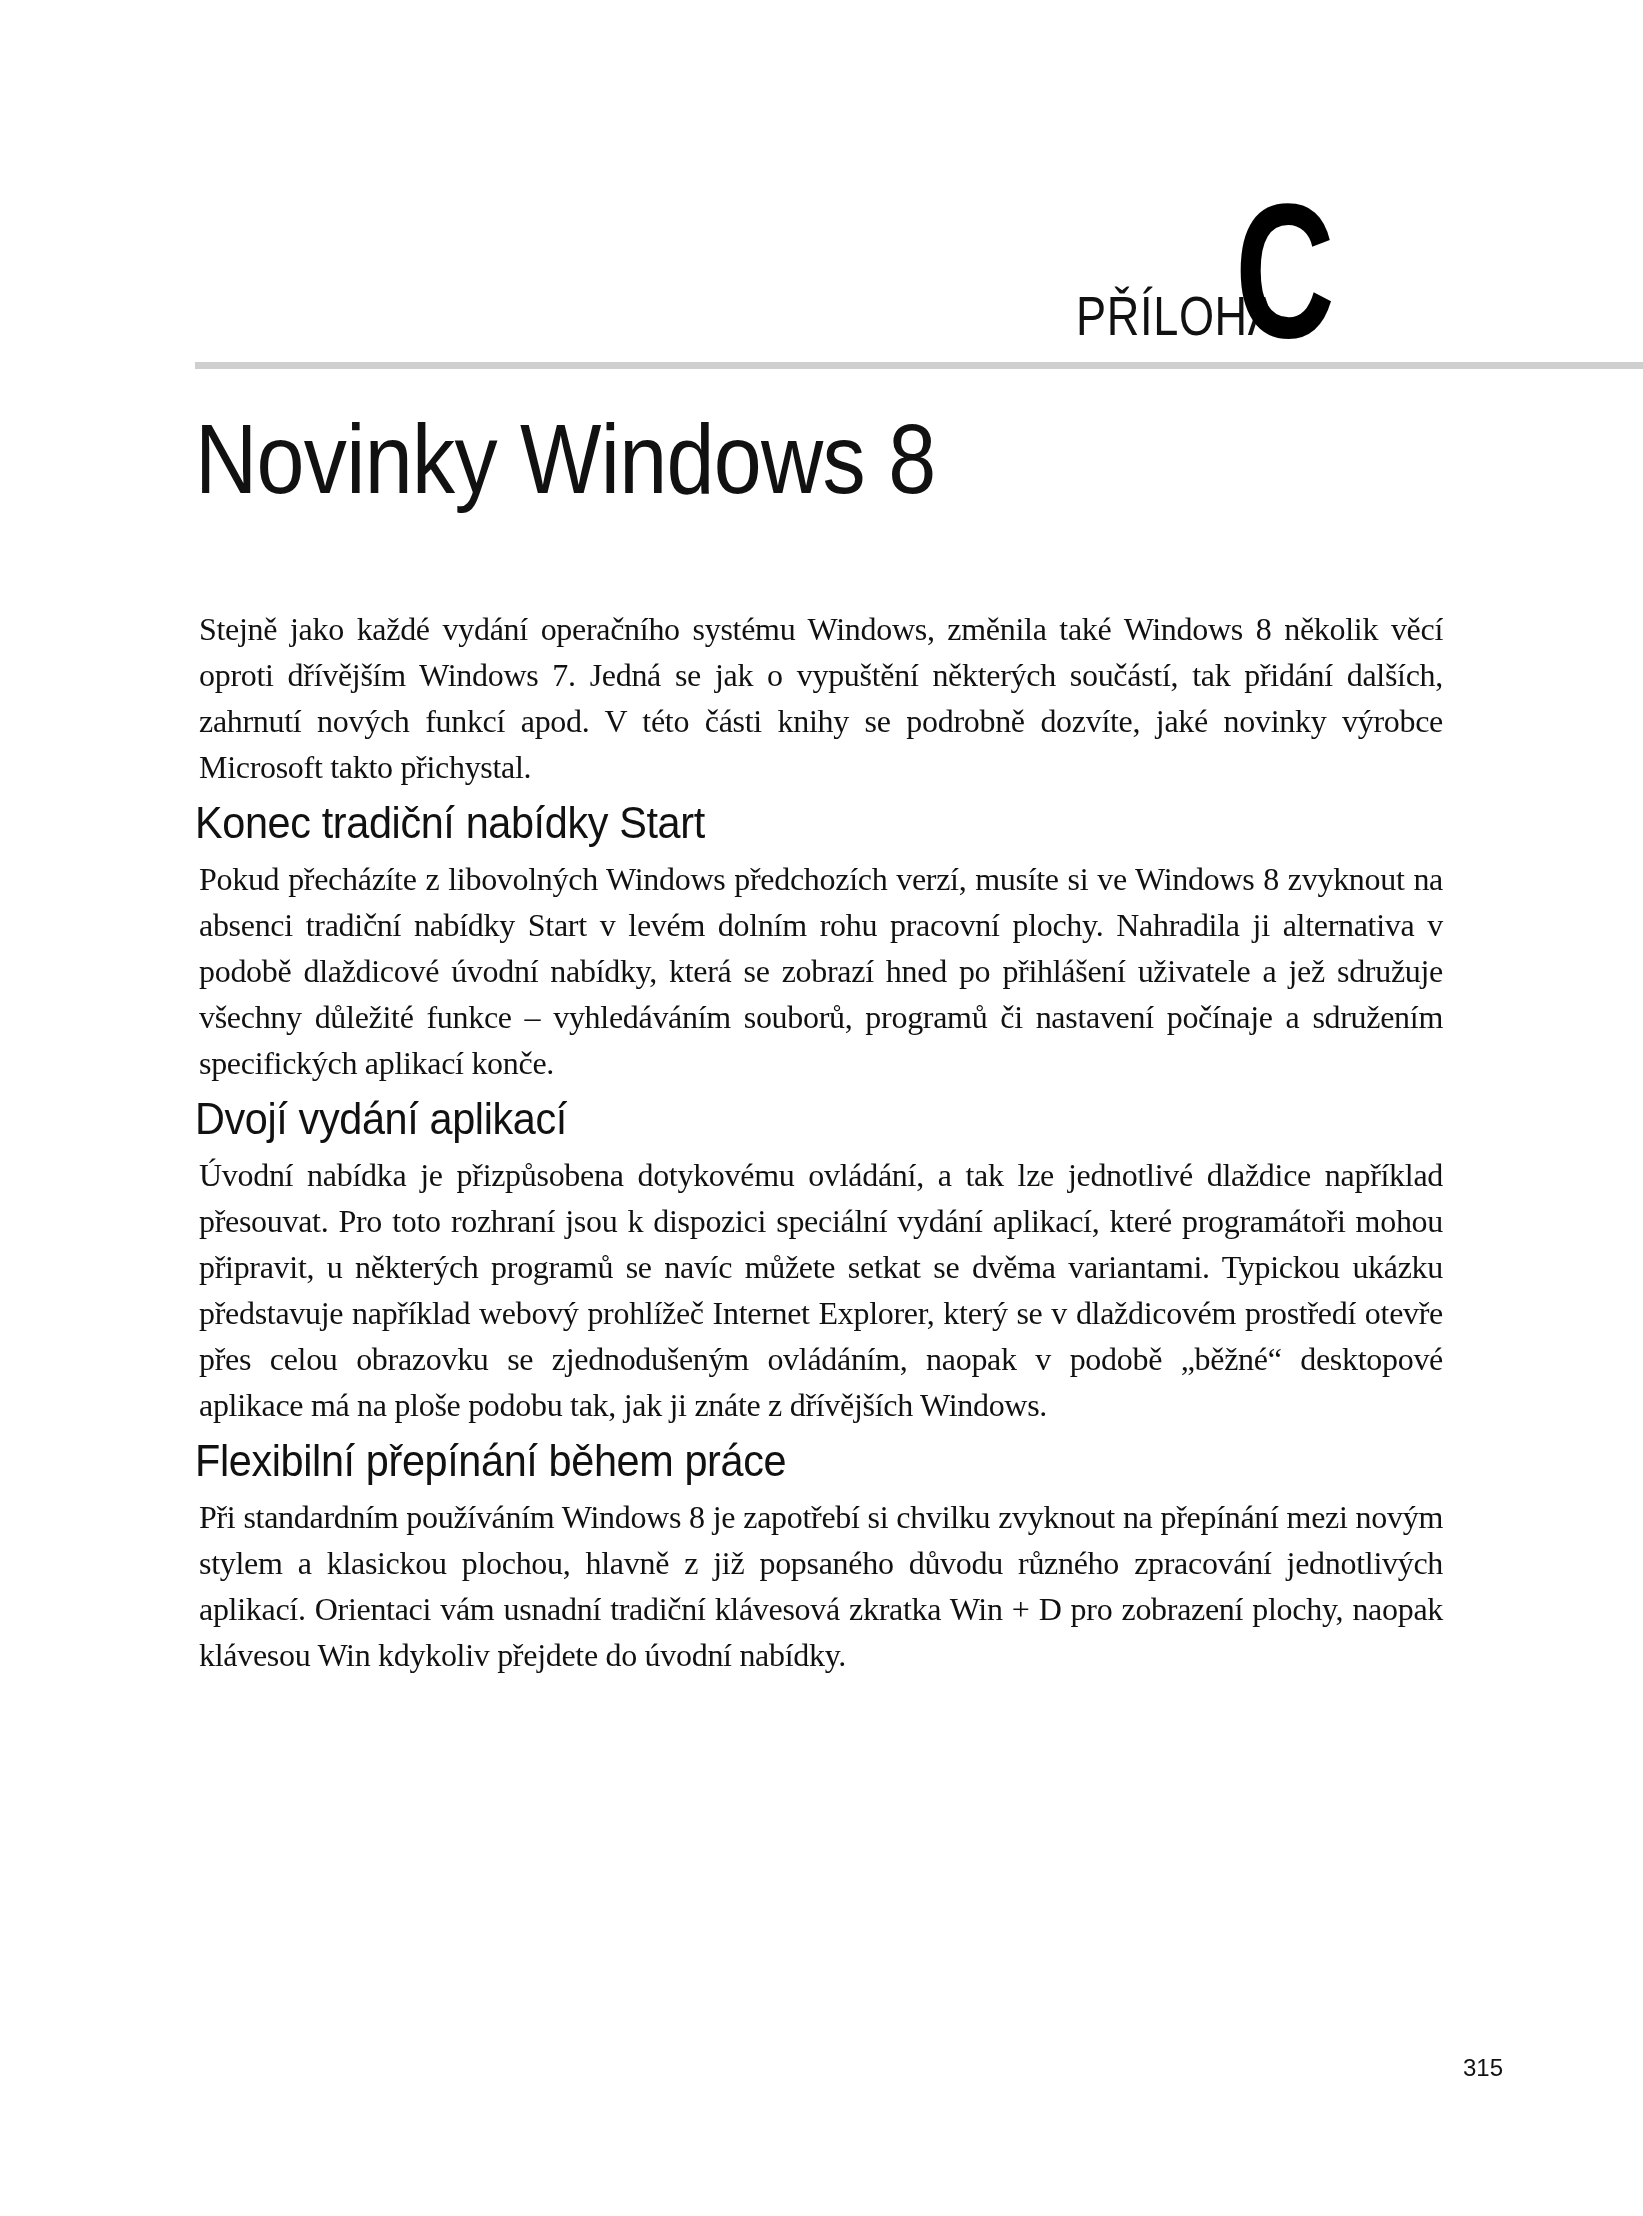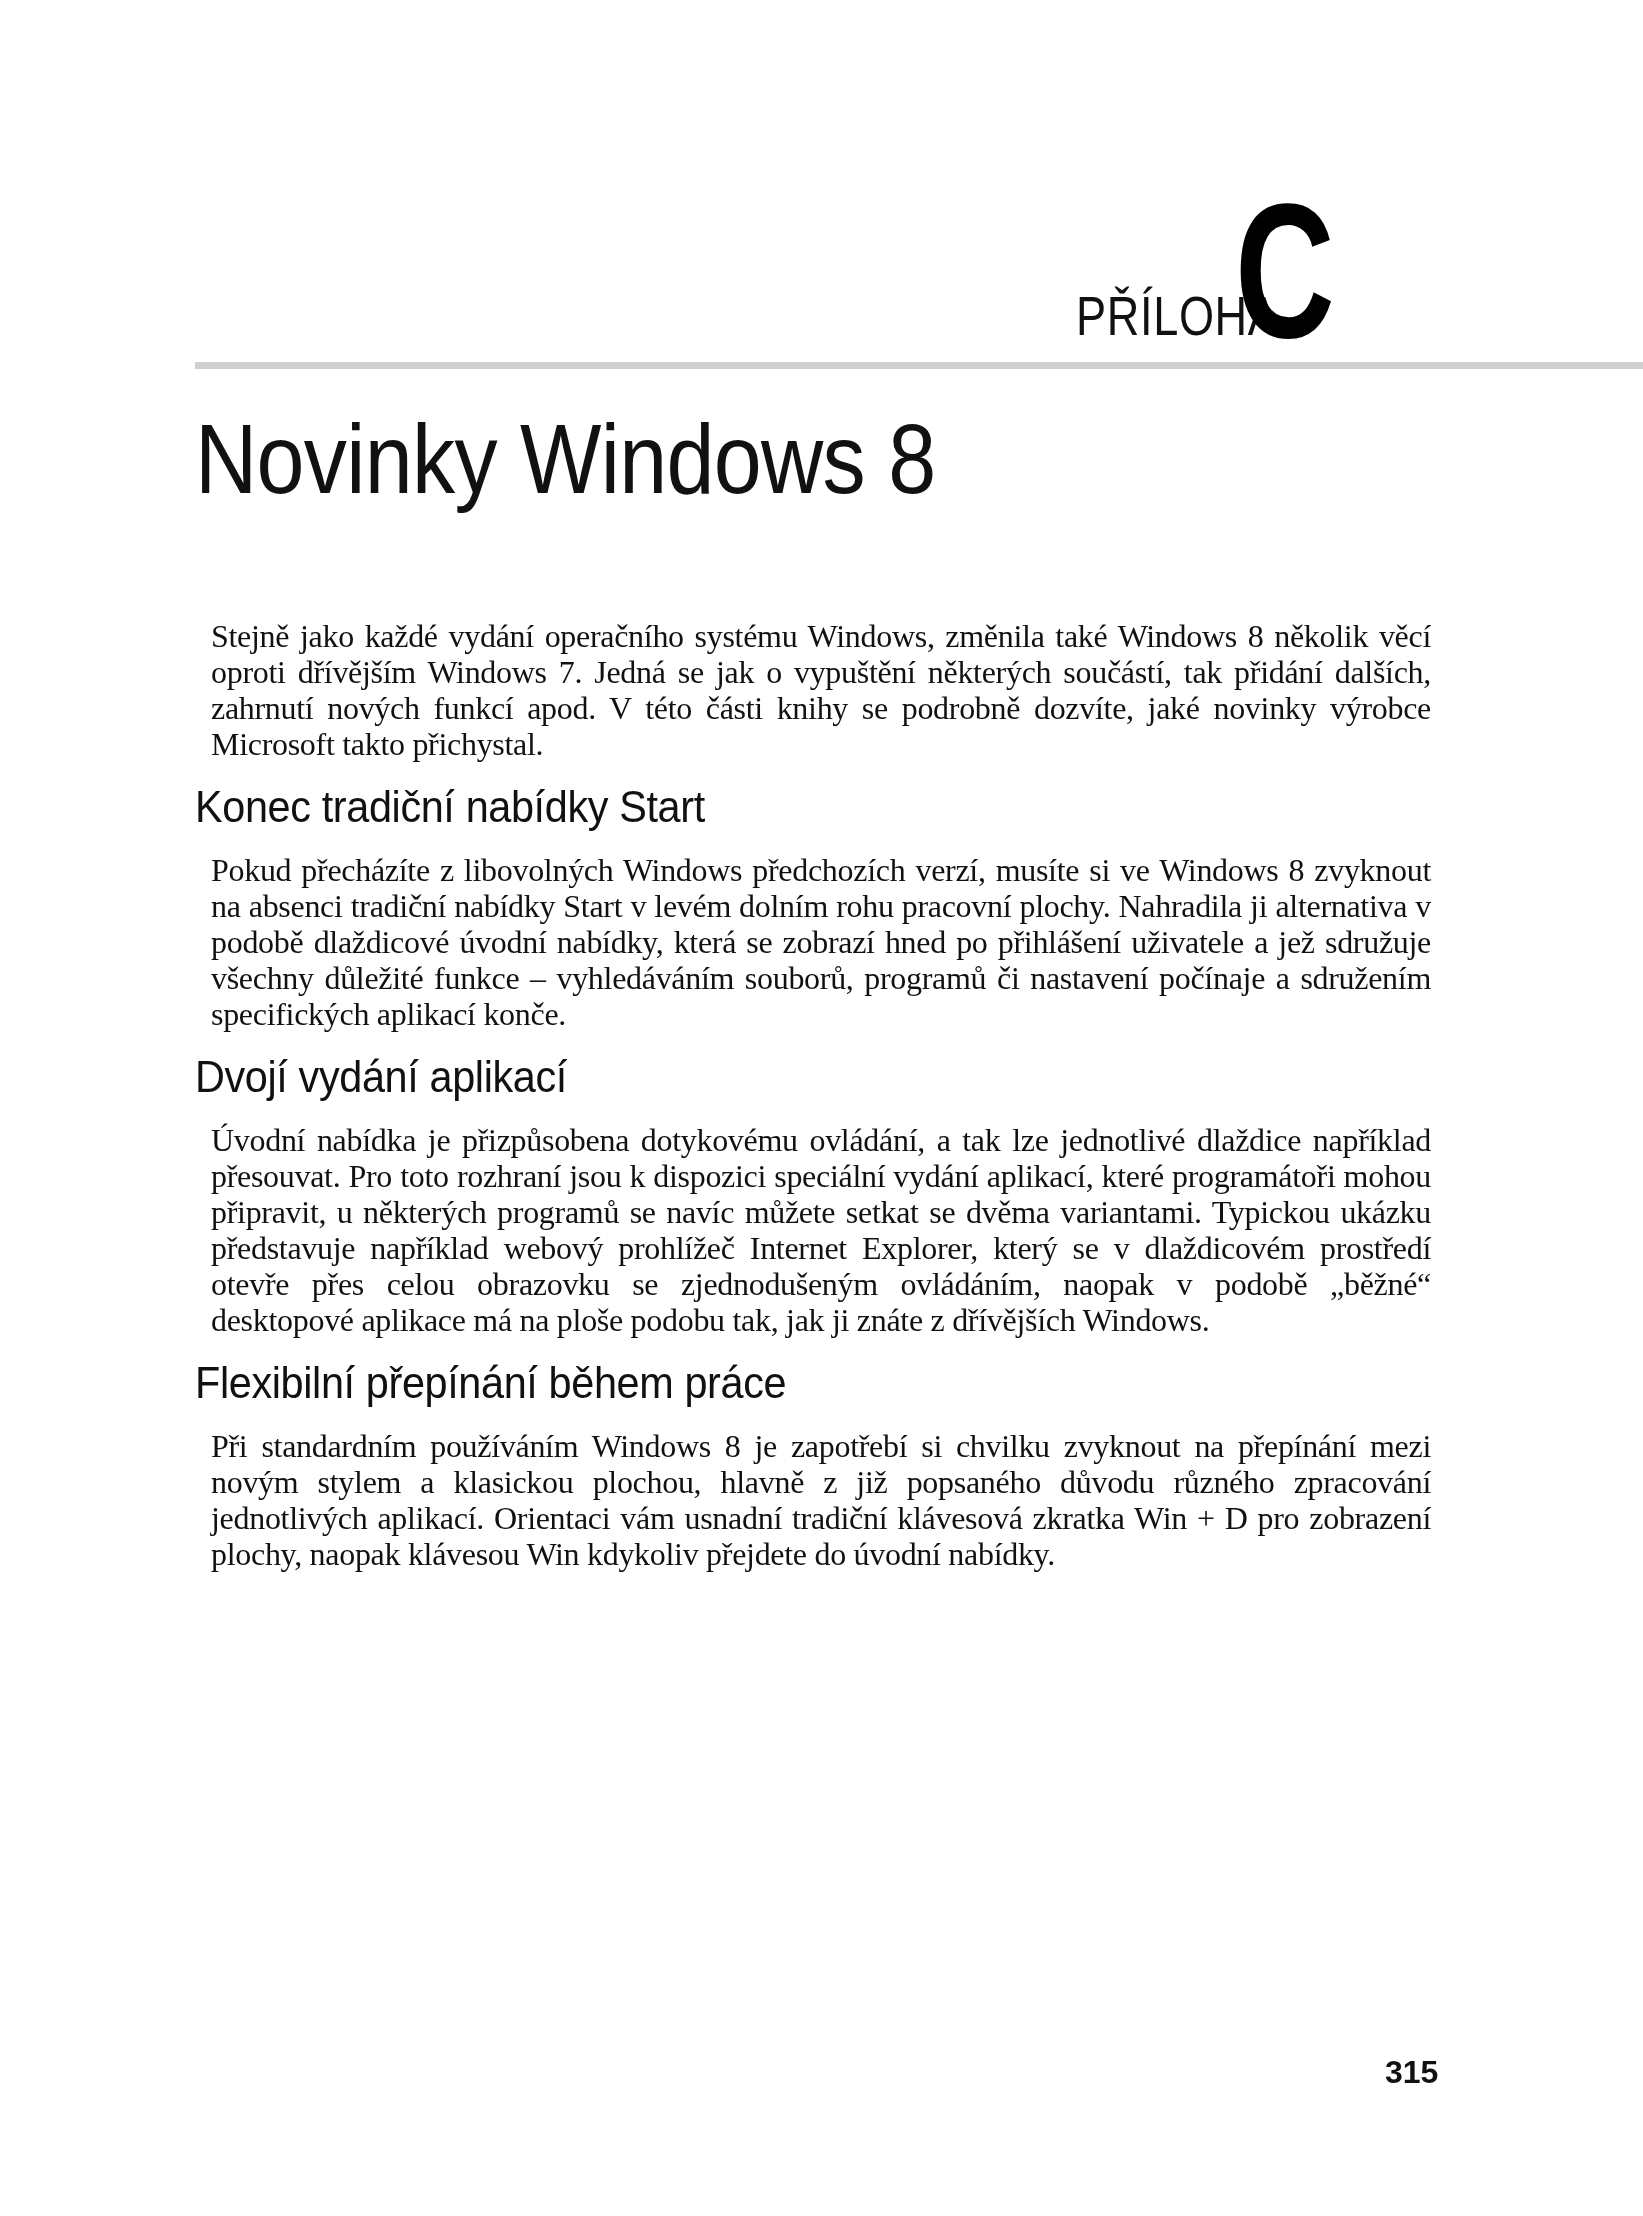--- a/index.html
+++ b/index.html
@@ -18,34 +18,34 @@
     position: absolute; left: 195px; top: 362px; width: 1449px; height: 6.7px; background: #cfcfcf;
   }
   .chapter-title {
     position: absolute; left: 195px; top: 401px;
     font-family: "Liberation Sans", sans-serif; font-weight: 300;
     font-size: 98px; line-height: 1.2; color: #111; letter-spacing: -0.8px;
     transform: scaleX(0.88); transform-origin: left top; white-space: nowrap;
   }
   .content { position: absolute; left: 195px; top: 602px; width: 1252px; }
   p.body {
-    margin: 16px; font-family: "Liberation Serif", serif; font-size: 32px; line-height: 36px;
+    margin: 4px; font-family: "Liberation Serif", serif; font-size: 32px; line-height: 46px;
     text-align: justify; color: #111; letter-spacing: -0.3px;
   }
   h2.section {
     margin: 0; font-family: "Liberation Sans", sans-serif; font-weight: 400;
     font-size: 45px; line-height: 58px; color: #111; letter-spacing: -0.4px;
     transform: scaleX(0.92); transform-origin: left center; white-space: nowrap;
   }
   .s1 { margin-top: 52px; margin-bottom: 8.3px; }
   .s2 { margin-top: 52px; margin-bottom: 8.3px; }
   .s3 { margin-top: 52px; margin-bottom: 8.3px; }
   .page-number {
-    position: absolute; left: 1385px; top: 2054px;
-    font-family: "Liberation Sans", sans-serif; font-weight: 700; font-size: 32px; color: #111;
+    position: absolute; left: 1463px; top: 2054px;
+    font-family: "Liberation Sans", sans-serif; font-weight: 400; font-size: 24px; color: #111;
   }
   b { font-weight: 400; }
 </style>
 </head>
 <body>
 
 <div class="appendix-label">PŘÍLOHA</div>
 <div class="appendix-letter">C</div>
 <div class="rule"></div>
 <h1 class="chapter-title" style="margin:0;font-weight:300;">Novinky Windows 8</h1>

